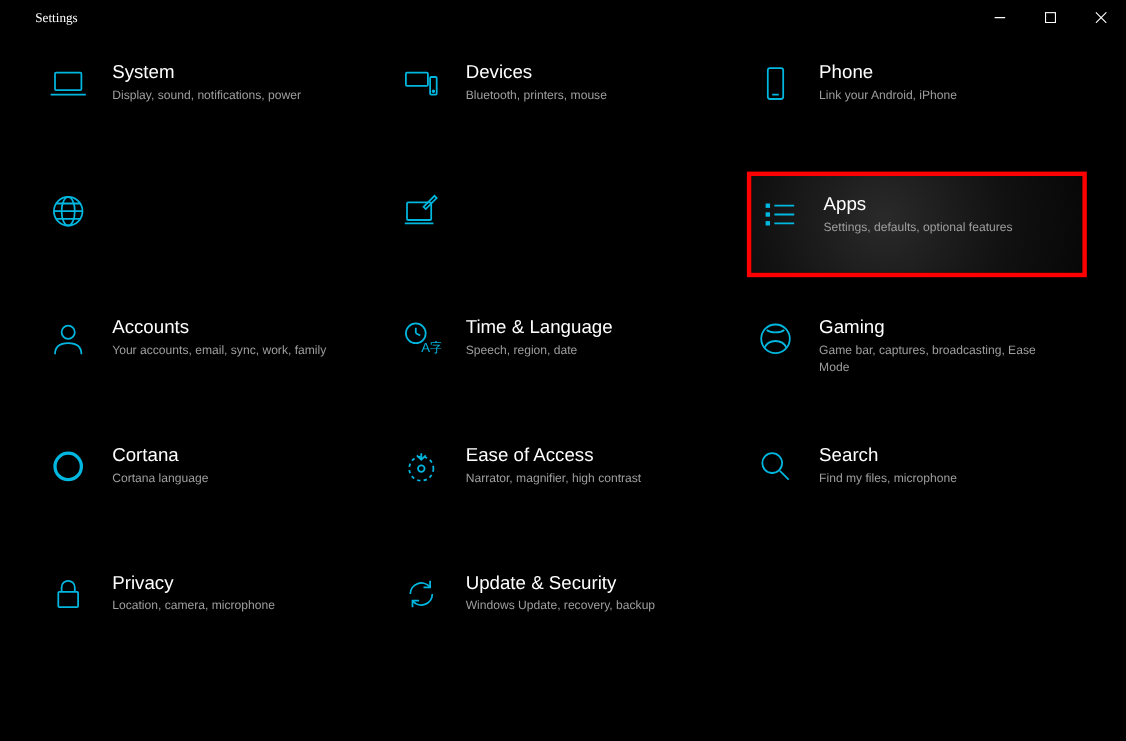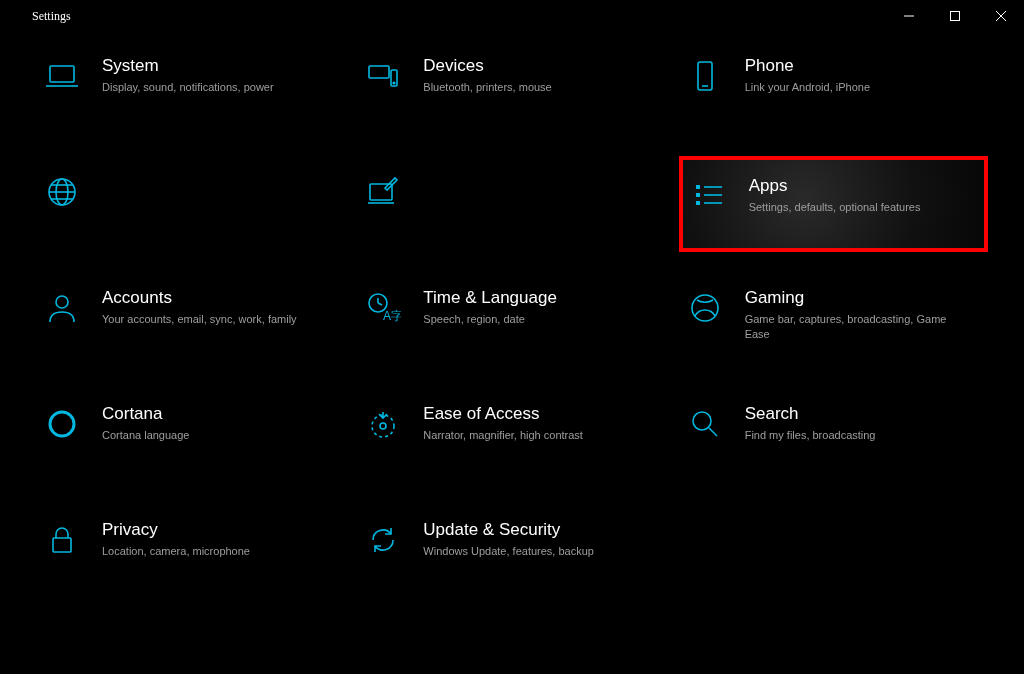--- a/index.html
+++ b/index.html
@@ -200,21 +200,21 @@
 
     <div class="tile">
       <span class="tile-icon">
         <svg width="36" height="36" viewBox="0 0 36 36">
             <circle cx="18" cy="18" r="13"></circle>
             <path d="M10 10 C14 13 22 13 26 10 M8 26 C12 18 24 18 28 26"></path>
           </svg>
       </span>
       <div class="tile-text">
         <div class="tile-title">Gaming</div>
-        <div class="tile-sub">Game bar, captures, broadcasting, Game Ease</div>
+        <div class="tile-sub">Game bar, captures, broadcasting, Ease Mode</div>
       </div>
     </div>
 
     <div class="tile">
       <span class="tile-icon">
         <svg width="36" height="36" viewBox="0 0 36 36">
             <circle cx="18" cy="18" r="12" stroke-width="3"></circle>
           </svg>
       </span>
       <div class="tile-text">
@@ -239,21 +239,21 @@
 
     <div class="tile">
       <span class="tile-icon">
         <svg width="36" height="36" viewBox="0 0 36 36">
             <circle cx="15" cy="15" r="9"></circle>
             <line x1="22" y1="22" x2="30" y2="30"></line>
           </svg>
       </span>
       <div class="tile-text">
         <div class="tile-title">Search</div>
-        <div class="tile-sub">Find my files, broadcasting</div>
+        <div class="tile-sub">Find my files, microphone</div>
       </div>
     </div>
 
     <div class="tile">
       <span class="tile-icon">
         <svg width="36" height="36" viewBox="0 0 36 36">
             <rect x="9" y="16" width="18" height="14" rx="1"></rect>
             <path d="M12 16 V12 a6 6 0 0 1 12 0 V16"></path>
           </svg>
       </span>
@@ -265,18 +265,18 @@
 
     <div class="tile">
       <span class="tile-icon">
         <svg width="36" height="36" viewBox="0 0 36 36">
             <path d="M8 18 a10 10 0 0 1 18 -6 M28 18 a10 10 0 0 1 -18 6"></path>
             <path d="M26 6 L26 12 L20 12 M10 30 L10 24 L16 24"></path>
           </svg>
       </span>
       <div class="tile-text">
         <div class="tile-title">Update &amp; Security</div>
-        <div class="tile-sub">Windows Update, features, backup</div>
+        <div class="tile-sub">Windows Update, recovery, backup</div>
       </div>
     </div>
 
   </div>
 </div>
 
 </body></html>

